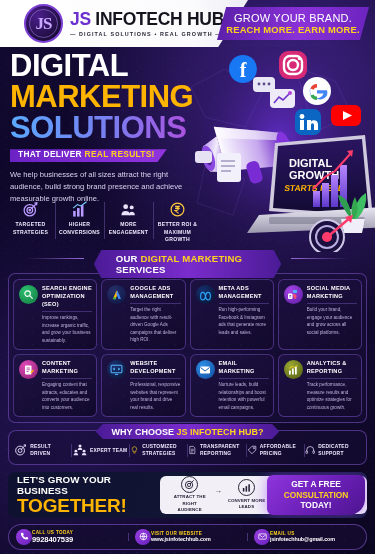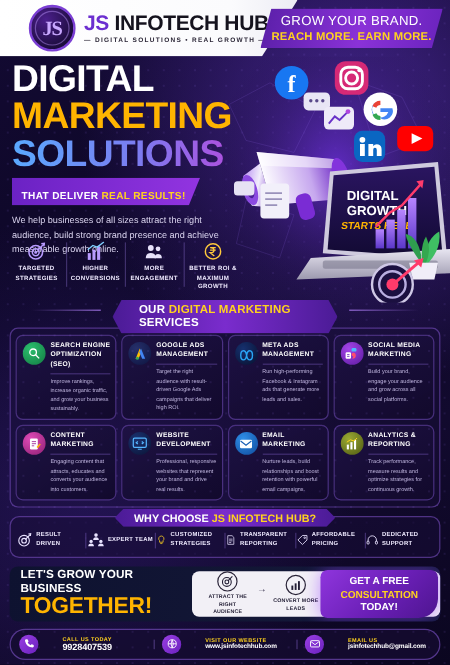--- a/index.html
+++ b/index.html
@@ -47,21 +47,21 @@
 
   
   .hero { position:relative; height:205px; }
   .hero-left { position:absolute; left:10px; top:4px; width:190px; }
   .h1 { font-size:31px; font-weight:bold; line-height:.97; letter-spacing:-.5px; color:#fff; }
   .h2 { font-size:31px; font-weight:bold; line-height:.97; letter-spacing:-.5px;
     color:#ffb400; margin-top:1px; }
   .h3 { font-size:31px; font-weight:bold; line-height:.97; letter-spacing:-.5px; margin-top:1px;
     background:linear-gradient(90deg,#5aa9ff 0%,#7b7cf0 55%,#b44bdd 100%);
     -webkit-background-clip:text; background-clip:text; color:transparent; }
-  .tag { margin-top:5px; display:inline-block; padding:10px 12px 3px 8px;
+  .tag { margin-top:5px; display:inline-block; padding:0 12px 3px 8px;
     background:linear-gradient(90deg,#6b22c4,#9234e0);
     clip-path:polygon(0 0,100% 0,94% 100%,0 100%);
     font-size:8.4px; font-weight:bold; letter-spacing:.3px; }
   .tag .y { color:#ffd21f; }
   .para { margin-top:7px; font-size:7.6px; line-height:1.58; color:#d9d3ee; width:175px; }
   .feats { position:absolute; left:6px; top:152px; display:flex; width:196px; }
   .feat { flex:1; text-align:center; padding:0 2px; position:relative; }
   .feat+.feat::before { content:""; position:absolute; left:0; top:3px; bottom:5px; width:1px;
     background:rgba(150,120,220,.35); }
   .feat .ic { height:20px; display:flex; align-items:center; justify-content:center; }
@@ -134,21 +134,21 @@
   .cta-btn { position:absolute; right:2px; top:3px; width:98px; height:40px;
     background:linear-gradient(135deg,#8f35dd 0%,#6a1fb6 55%,#4e1590 100%);
     border-radius:6px 6px 16px 6px; display:flex; flex-direction:column;
     align-items:center; justify-content:center; box-shadow:0 0 14px rgba(150,60,255,.55);text-align:right; }
   .cta-btn div { font-size:8.4px; font-weight:bold; line-height:1.25; }
   .cta-btn .y { color:#ffd21f; }
 
   
   .footer { margin:6px 8px 0; height:26px; border:1px solid rgba(150,100,235,.5);
     border-radius:13px; background:rgba(22,12,50,.75); display:flex; align-items:center; }
-  .fitem { flex:1; display:flex; align-items:center; gap:20px; padding-left:7px; position:relative; }
+  .fitem { flex:1; display:flex; align-items:center; gap:0; padding-left:7px; position:relative; }
   .fitem+.fitem::before { content:""; position:absolute; left:0; top:4px; bottom:4px; width:1px;
     background:rgba(150,115,225,.4); }
   .fic { width:16px; height:16px; border-radius:50%;
     background:linear-gradient(135deg,#9a3fe4,#6a21bd); display:flex;
     align-items:center; justify-content:center; flex:0 0 16px; }
   .fl1 { font-size:4.6px; font-weight:bold; color:#ffd21f; letter-spacing:.35px; }
   .fl2 { font-size:7.6px; font-weight:bold; color:#fff; letter-spacing:-.1px; }
   .fl2.small { font-size:5.4px; font-weight:bold; }
   .strip { text-align:center; margin-top:4px; font-size:5.4px; font-weight:bold;
     letter-spacing:2.1px; color:#c08be8; }

